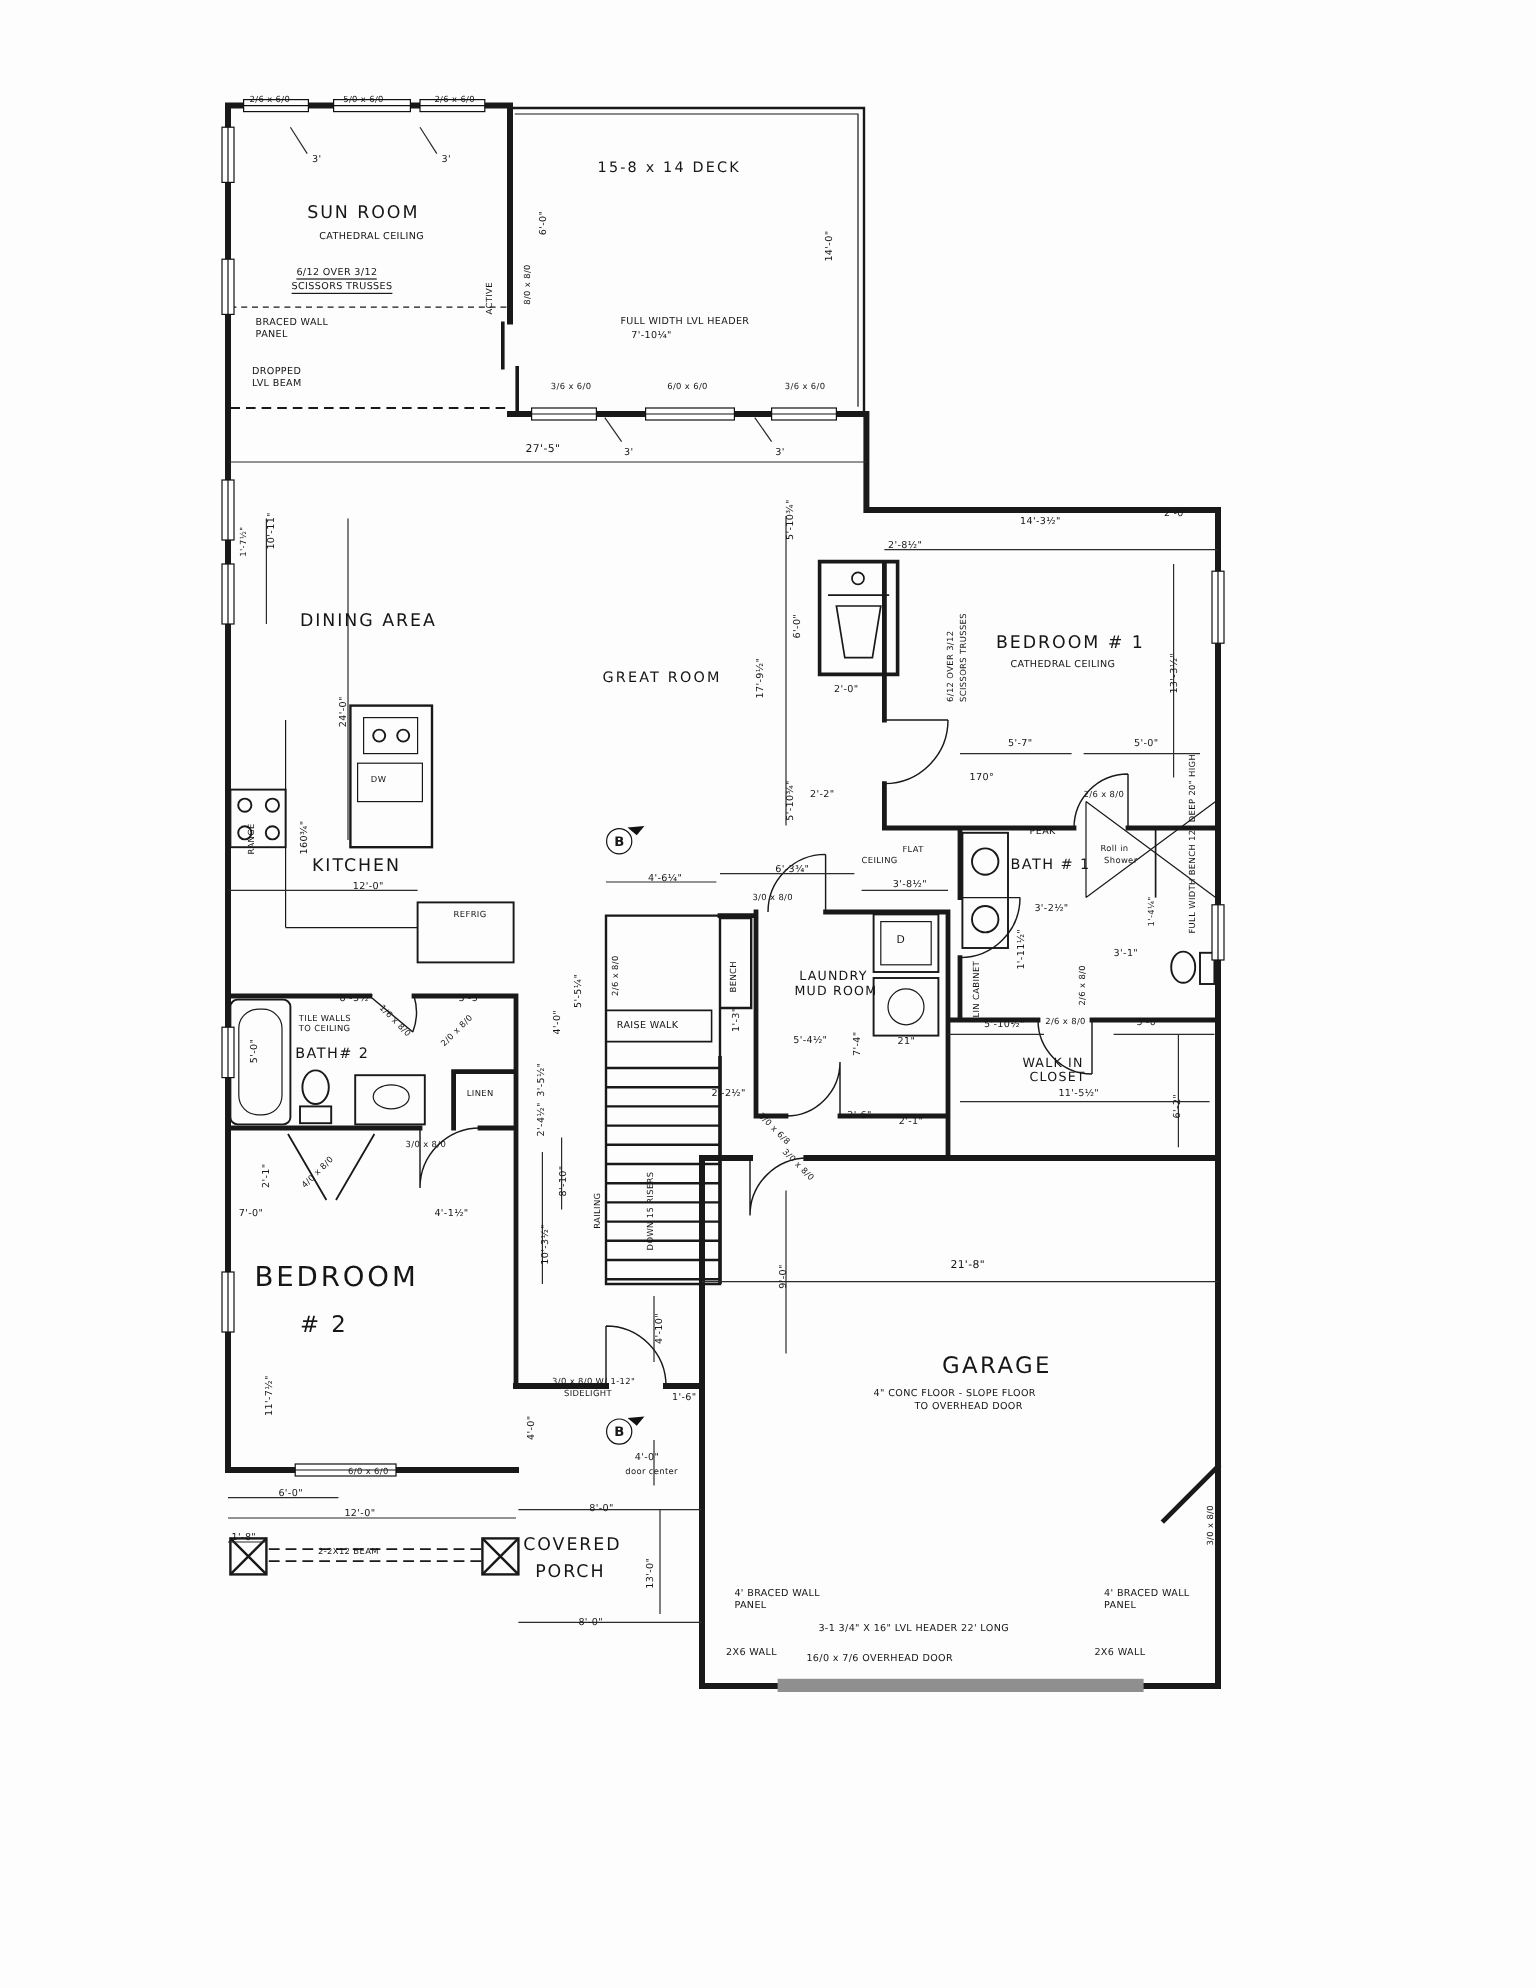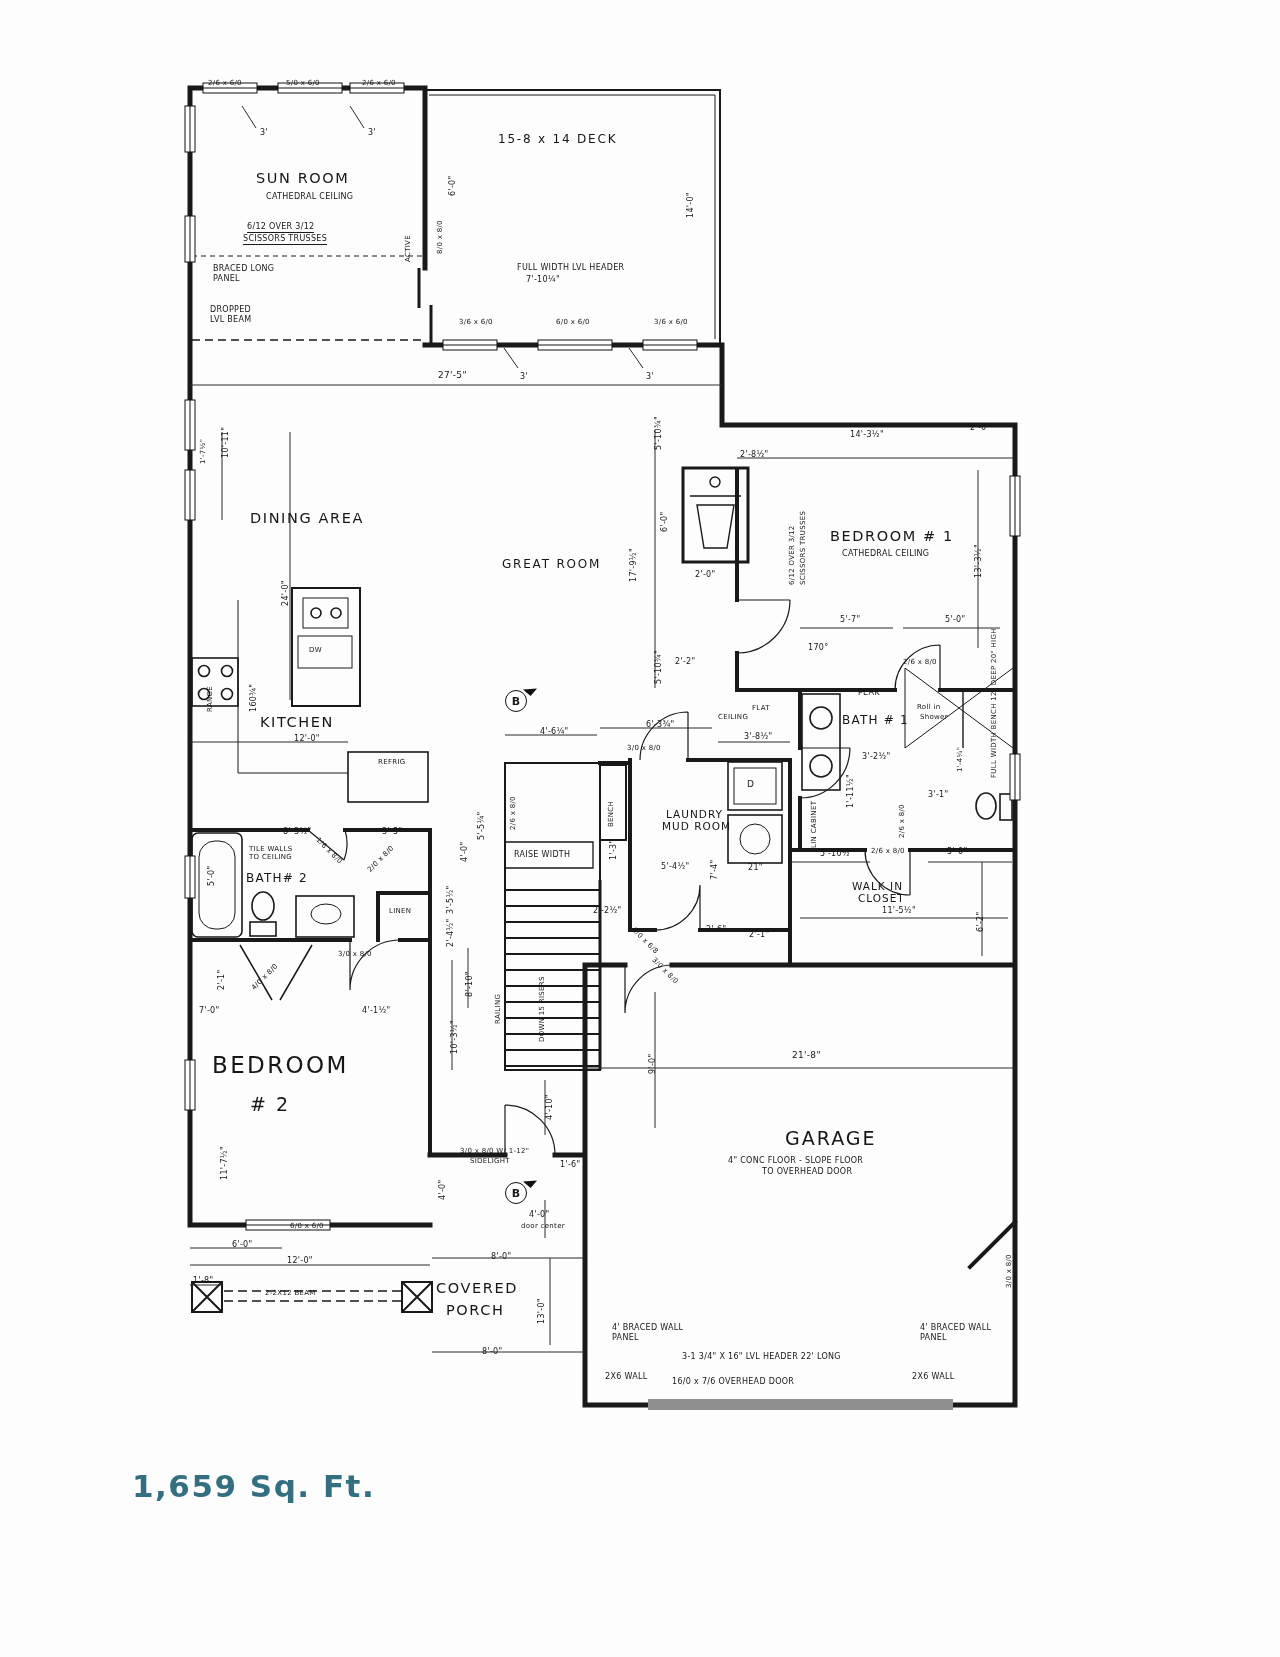--- a/index.html
+++ b/index.html
@@ -155,21 +155,21 @@
 
 <div class="lb s7" style="left:208px;top:79px">2/6 x 6/0</div>
 <div class="lb s7" style="left:286px;top:79px">5/0 x 6/0</div>
 <div class="lb s7" style="left:362px;top:79px">2/6 x 6/0</div>
 <div class="lb s8" style="left:260px;top:128px">3'</div>
 <div class="lb s8" style="left:368px;top:128px">3'</div>
 <div class="lb r14" style="left:256px;top:170px">SUN ROOM</div>
 <div class="lb s8" style="left:266px;top:192px">CATHEDRAL CEILING</div>
 <div class="lb s8 ul" style="left:247px;top:222px">6/12 OVER 3/12</div>
 <div class="lb s8 ul" style="left:243px;top:234px">SCISSORS TRUSSES</div>
-<div class="lb s8" style="left:213px;top:264px">BRACED LONG</div>
+<div class="lb s8" style="left:213px;top:264px">BRACED WALL</div>
 <div class="lb s8" style="left:213px;top:274px">PANEL</div>
 <div class="lb s8" style="left:210px;top:305px">DROPPED</div>
 <div class="lb s8" style="left:210px;top:315px">LVL BEAM</div>
 <div class="lb r16" style="left:498px;top:133px">15-8 x 14 DECK</div>
 <div class="lb s8 v" style="left:448px;top:196px">6'-0"</div>
 <div class="lb s8 v" style="left:686px;top:218px">14'-0"</div>
 <div class="lb s7 v" style="left:436px;top:254px">8/0 x 8/0</div>
 <div class="lb s7 v" style="left:404px;top:262px">ACTIVE</div>
 <div class="lb s8" style="left:517px;top:263px">FULL WIDTH LVL HEADER</div>
 <div class="lb s8" style="left:526px;top:275px">7'-10¼"</div>
@@ -234,21 +234,21 @@
 <div class="lb s8" style="left:882px;top:906px">11'-5½"</div>
 <div class="lb s8 v" style="left:976px;top:932px">6'-2"</div>
 <div class="lb r10" style="left:666px;top:808px">LAUNDRY</div>
 <div class="lb r10" style="left:662px;top:820px">MUD ROOM</div>
 <div class="lb s8" style="left:748px;top:863px">21"</div>
 <div class="lb s8" style="left:661px;top:862px">5'-4½"</div>
 <div class="lb s8 v" style="left:710px;top:880px">7'-4"</div>
 <div class="lb s8 v" style="left:609px;top:860px">1'-3"</div>
 <div class="lb s7 v" style="left:607px;top:827px">BENCH</div>
 <div class="lb s7 v" style="left:509px;top:830px">2/6 x 8/0</div>
-<div class="lb s8" style="left:514px;top:850px">RAISE WIDTH</div>
+<div class="lb s8" style="left:514px;top:850px">RAISE WALK</div>
 <div class="lb s8 v" style="left:477px;top:840px">5'-5¼"</div>
 <div class="lb s8 v" style="left:460px;top:862px">4'-0"</div>
 <div class="lb s8" style="left:382px;top:827px">3'-5"</div>
 <div class="lb s8" style="left:283px;top:827px">8'-3½"</div>
 <div class="lb s7 r45" style="left:320px;top:836px">1/6 x 8/0</div>
 <div class="lb s7 rm45" style="left:366px;top:868px">2/0 x 8/0</div>
 <div class="lb s7" style="left:389px;top:907px">LINEN</div>
 <div class="lb s8 v" style="left:446px;top:914px">3'-5½"</div>
 <div class="lb s8 v" style="left:446px;top:947px">2'-4½"</div>
 <div class="lb s7" style="left:249px;top:845px">TILE WALLS</div>
@@ -298,15 +298,14 @@
 <div class="lb s8" style="left:612px;top:1323px">4' BRACED WALL</div>
 <div class="lb s8" style="left:612px;top:1333px">PANEL</div>
 <div class="lb s8" style="left:920px;top:1323px">4' BRACED WALL</div>
 <div class="lb s8" style="left:920px;top:1333px">PANEL</div>
 <div class="lb s8" style="left:482px;top:1347px">8'-0"</div>
 <div class="lb s8" style="left:682px;top:1352px">3-1 3/4" X 16" LVL HEADER 22' LONG</div>
 <div class="lb s8" style="left:605px;top:1372px">2X6 WALL</div>
 <div class="lb s8" style="left:912px;top:1372px">2X6 WALL</div>
 <div class="lb s8" style="left:672px;top:1377px">16/0 x 7/6 OVERHEAD  DOOR</div>
 <div class="lb s7 v" style="left:1005px;top:1288px">3/0 x 8/0</div>
-<div class="footer" style="left:132px;top:1468px">1,659 Sq. Ft.</div>
 
 </div>
 
 </body></html>

